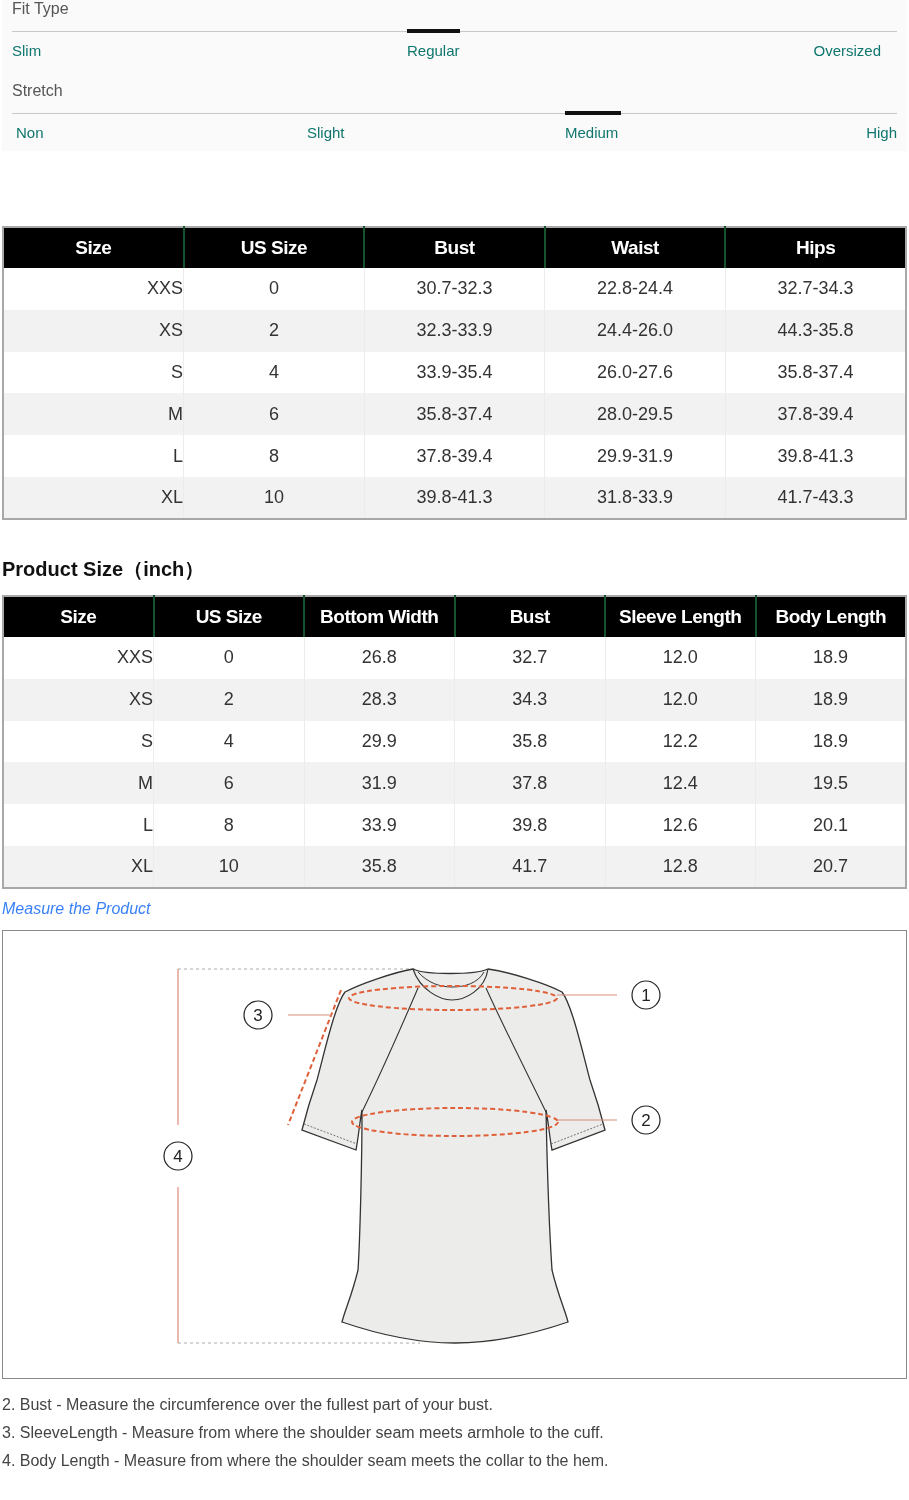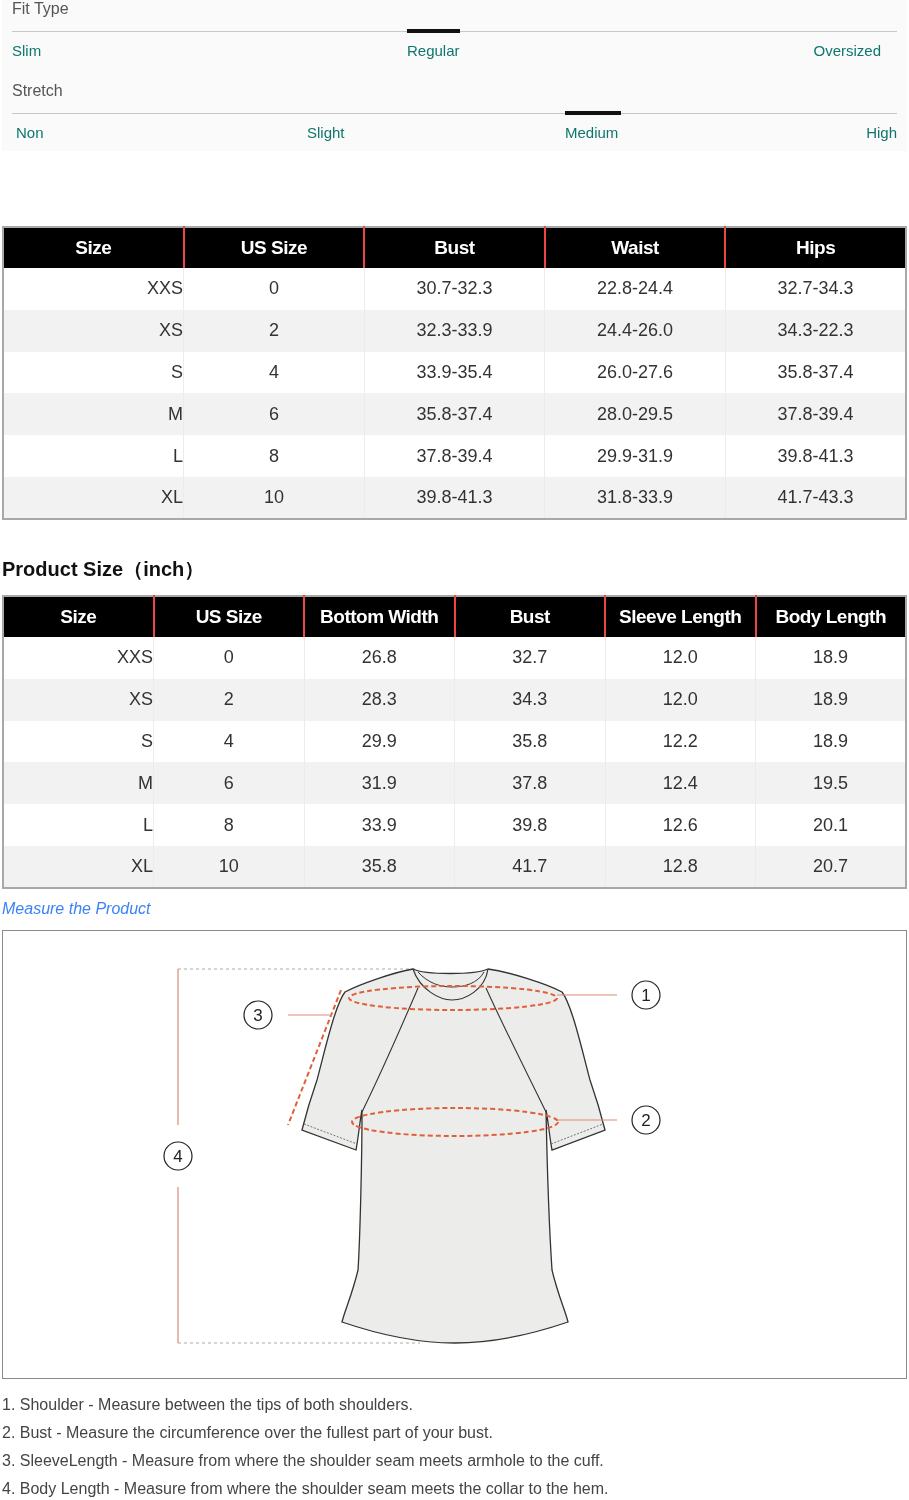--- a/index.html
+++ b/index.html
@@ -12,21 +12,21 @@
     .scale-line { position: absolute; left: 10px; right: 10px; height: 1px; background: #c8c8c8; }
     .scale-marker { position: absolute; height: 4px; background: #111; top: -2px; }
     .scale-labels { position: absolute; left: 10px; right: 10px; height: 20px; }
     .scale-label { position: absolute; font-size: 15px; color: #0f766e; white-space: nowrap; }
 
     
     .section-title { position: absolute; left: 2px; font-size: 20px; font-weight: bold; color: #111; }
 
     
     .size-table { position: absolute; left: 2px; width: 905px; border-collapse: collapse; border: 2px solid #a8a8a8; table-layout: fixed; padding-left: 33px; }
-    .size-table th { background: #000; color: #fff; font-size: 19px; font-weight: bold; height: 41px; text-align: center; border-left: 2px solid #ef4444; letter-spacing: -0.5px; }
+    .size-table th { background: #000; color: #fff; font-size: 19px; font-weight: bold; height: 41px; text-align: center; border-left: 2px solid #14532d; letter-spacing: -0.5px; }
     .size-table th:first-child { border-left: none; }
     .size-table td { font-size: 18px; color: #333; height: 41.8px; text-align: center; border-left: 1px solid #ececec; }
     .size-table td:first-child { border-left: none; text-align: right; }
     .size-table tr:nth-child(odd) td { background: #ffffff; }
     .size-table tr:nth-child(even) td { background: #f2f2f2; }
 
     .measure-caption { position: absolute; left: 2px; top: 900px; font-size: 16px; font-style: italic; color: #3b82f6; }
 
     .diagram-box { position: absolute; left: 2px; top: 930px; width: 905px; height: 449px; border: 1px solid #8a8a8a; background: #fff; }
     .diagram-box svg { position: absolute; left: -3px; top: -931px; }
@@ -77,21 +77,21 @@
       <td>0</td>
       <td>30.7-32.3</td>
       <td>22.8-24.4</td>
       <td>32.7-34.3</td>
     </tr>
     <tr>
       <td>XS</td>
       <td>2</td>
       <td>32.3-33.9</td>
       <td>24.4-26.0</td>
-      <td>34.3-22.3</td>
+      <td>44.3-35.8</td>
     </tr>
     <tr>
       <td>S</td>
       <td>4</td>
       <td>33.9-35.4</td>
       <td>26.0-27.6</td>
       <td>35.8-37.4</td>
     </tr>
     <tr>
       <td>M</td>
@@ -239,17 +239,16 @@
       <text x="258" y="1021" text-anchor="middle" font-family="Liberation Sans, sans-serif" font-size="17" fill="#222">3</text>
     </g>
     <g>
       <circle cx="178" cy="1156" r="14" fill="#fff" stroke="#222" stroke-width="1.2"></circle>
       <text x="178" y="1162" text-anchor="middle" font-family="Liberation Sans, sans-serif" font-size="17" fill="#222">4</text>
     </g>
   </svg>
 </div>
 
 <div class="notes">
-  <div class="note">1. Shoulder - Measure between the tips of both shoulders.</div>
   <div class="note">2. Bust - Measure the circumference over the fullest part of your bust.</div>
   <div class="note">3. SleeveLength - Measure from where the shoulder seam meets armhole to the cuff.</div>
   <div class="note">4. Body Length - Measure from where the shoulder seam meets the collar to the hem.</div>
 </div>
 
 </body></html>

